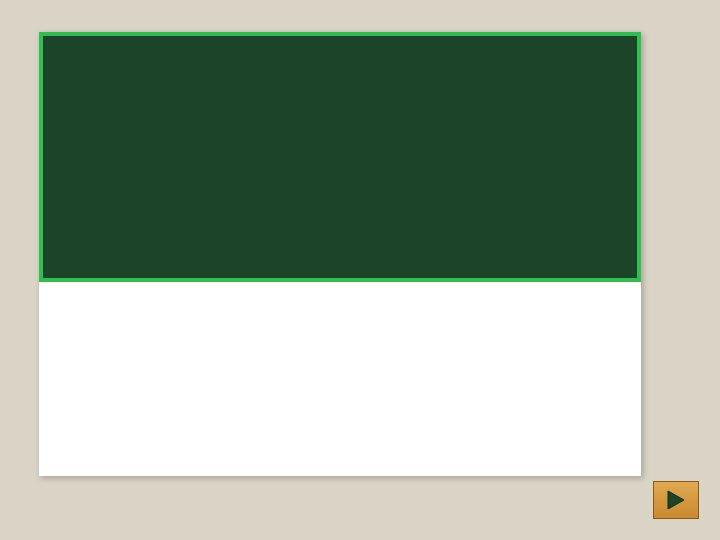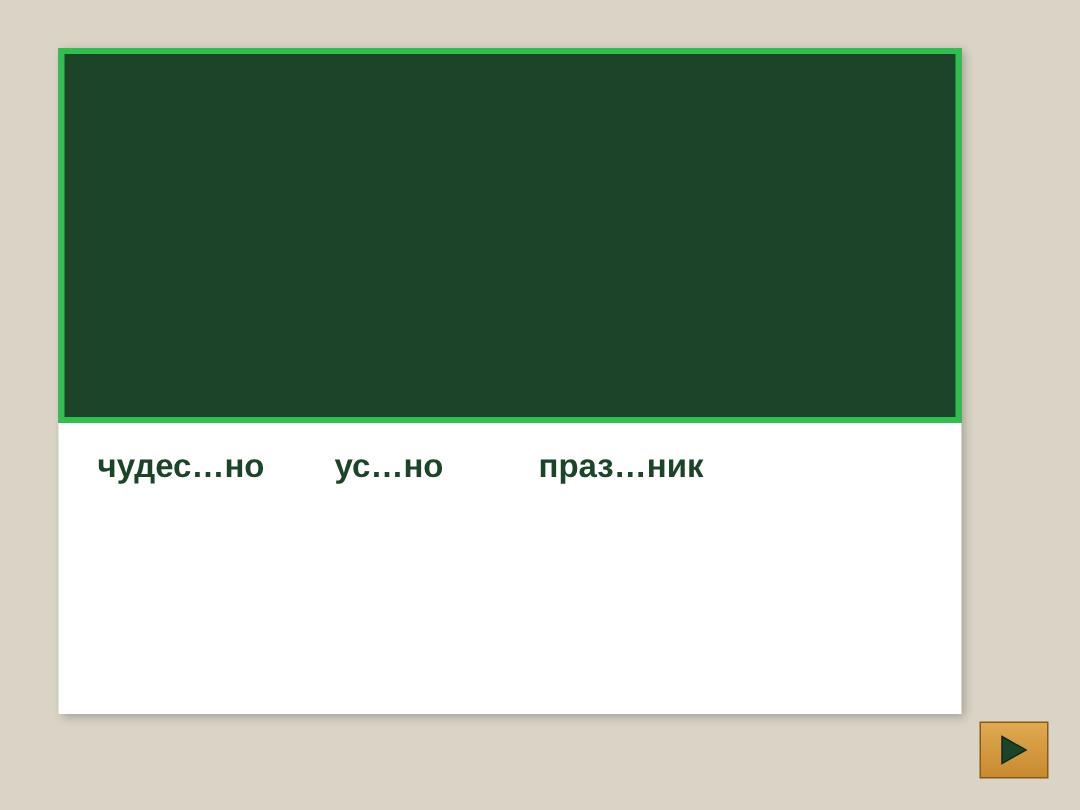--- a/index.html
+++ b/index.html
@@ -75,24 +75,19 @@
     .nav-button svg {
       display: block;
     }
   </style>
 </head>
 <body>
 
 <div class="card">
   <div class="board"></div>
 
-  <div class="words-row">
-    <div class="word word1">чудес…но</div>
-    <div class="word word2">ус…но</div>
-    <div class="word word3">праз…ник</div>
-  </div>
 </div>
 
 <div class="nav-button">
   <svg width="20" height="22" viewBox="0 0 20 22">
     <polygon points="2,2 18,11 2,20" fill="#1c4428" stroke="#0f2a18" stroke-width="1"></polygon>
   </svg>
 </div>
 
 </body></html>

